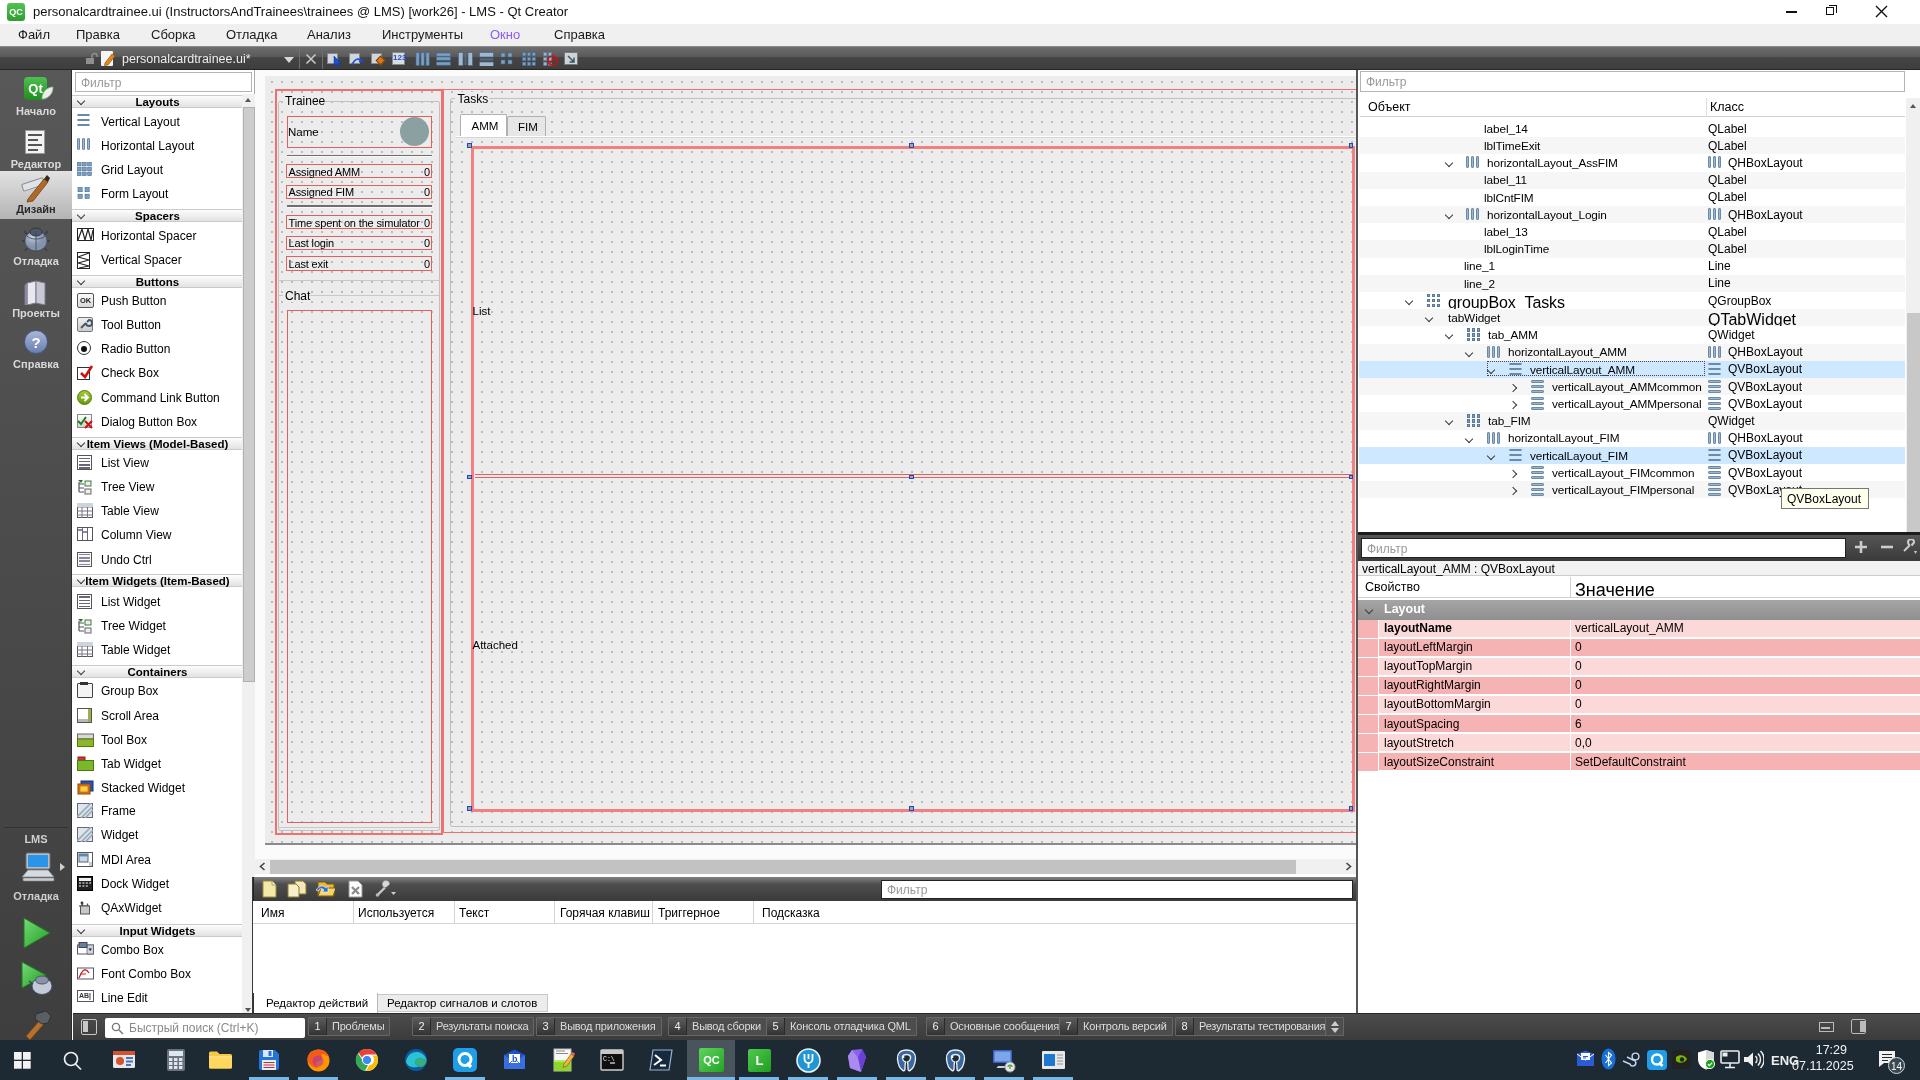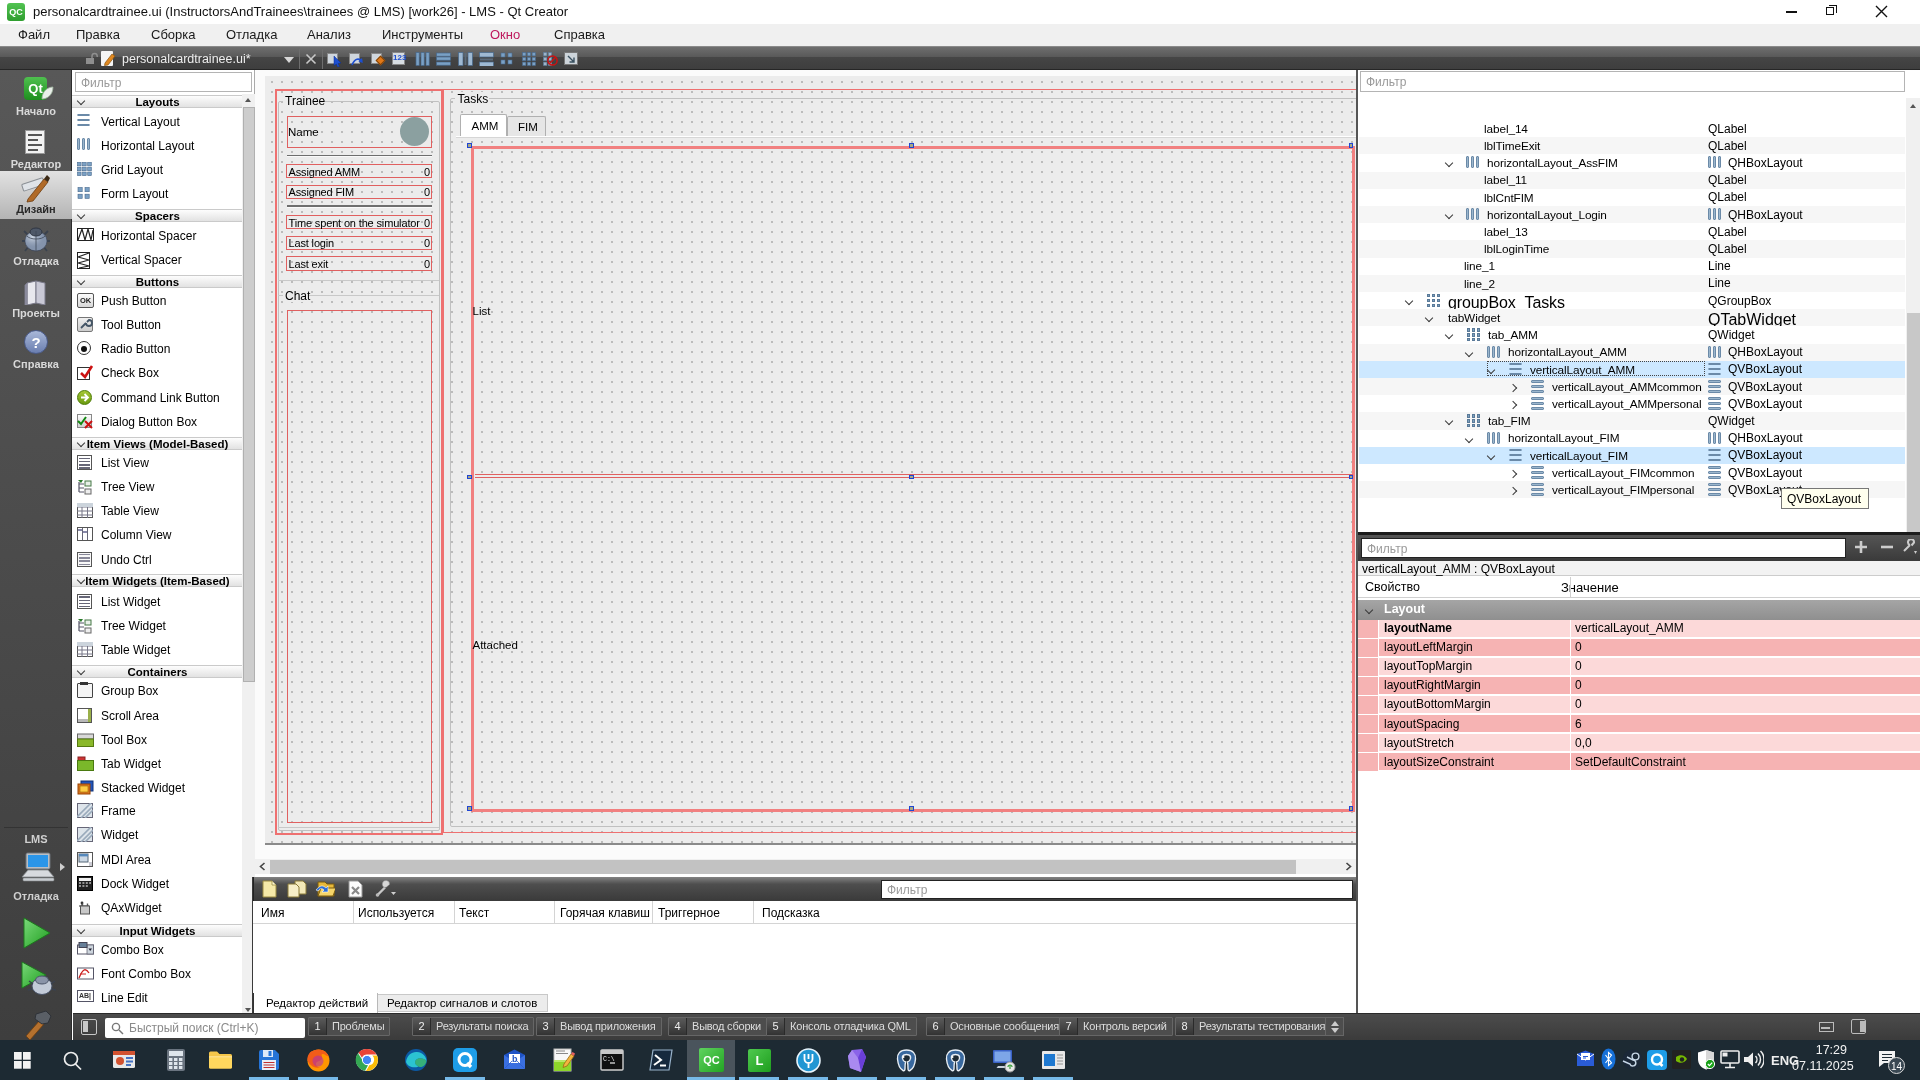--- a/index.html
+++ b/index.html
@@ -32,21 +32,21 @@
         <path d="M1 1 L12 12 M12 1 L1 12" stroke="#111" stroke-width="1.4"></path>
       </svg>
 </div>
 <div class="a" style="left:0;top:24px;width:1920px;height:22px;background:#f0f0f0">
 <div class="a" style="left:18px;top:3px;font-size:13px;color:#1a1a1a">Файл</div>
 <div class="a" style="left:76px;top:3px;font-size:13px;color:#1a1a1a">Правка</div>
 <div class="a" style="left:151px;top:3px;font-size:13px;color:#1a1a1a">Сборка</div>
 <div class="a" style="left:226px;top:3px;font-size:13px;color:#1a1a1a">Отладка</div>
 <div class="a" style="left:307px;top:3px;font-size:13px;color:#1a1a1a">Анализ</div>
 <div class="a" style="left:382px;top:3px;font-size:13px;color:#1a1a1a">Инструменты</div>
-<div class="a" style="left:490px;top:3px;font-size:13px;color:#be185d">Окно</div>
+<div class="a" style="left:490px;top:3px;font-size:13px;color:#8b5cf6">Окно</div>
 <div class="a" style="left:554px;top:3px;font-size:13px;color:#1a1a1a">Справка</div>
 </div>
 <div class="a" style="left:0;top:46px;width:1920px;height:24px;background:linear-gradient(#6e6e6e,#595959 45%,#454545 46%,#3e3e3e);border-top:1px solid #8a8a8a;border-bottom:1px solid #262626">
 <svg class="a" style="left:84px;top:5px" width="14" height="14">
         <rect x="2" y="6" width="8" height="6" fill="#8f8f8f"></rect>
         <path d="M8 6 V4 a2.6 2.6 0 0 1 5.2 0 V5" stroke="#8f8f8f" stroke-width="1.5" fill="none"></path>
       </svg>
 <div class="a" style="left:101px;top:4px;width:12px;height:15px;background:#f5f5f5;border-radius:1px"></div>
 <svg class="a" style="left:100px;top:4px" width="17" height="16">
         <path d="M5 12 L12 3 L15 5 L8 14 L4.5 14.5 Z" fill="#e08820" stroke="#8a5510" stroke-width="0.7"></path>
@@ -530,20 +530,25 @@
 <div class="a" style="left:0;top:0;width:1103px;height:20px;border-left:1px solid #333"></div>
 <div class="a" style="left:13px;top:4px;font-size:11.5px">Редактор действий</div>
 <div class="a" style="left:124px;top:0;width:1px;height:20px;background:#b8b8b8"></div>
 <div class="a" style="left:125px;top:1px;width:170px;height:18px;background:#ececec;border:1px solid #c8c8c8;border-left:none"></div>
 <div class="a" style="left:134px;top:4px;font-size:11.5px">Редактор сигналов и слотов</div>
 </div>
 <div class="a" style="left:1356px;top:70px;width:564px;height:943px;background:#fff;border-left:2px solid #555">
 <div class="a" style="left:2px;top:1px;width:545px;height:21px;background:#fff;border:1px solid #b4b4b4">
         <span style="position:absolute;left:5px;top:3px;color:#9a9a9a">Фильтр</span>
       </div>
+<div class="a" style="left:2px;top:28px;width:545px;height:19px;border-bottom:1px solid #d0d0d0">
+<div class="a" style="left:8px;top:2px;font-size:12.5px">Объект</div>
+        <div class="a" style="left:350px;top:2px;font-size:12.5px">Класс</div>
+<div class="a" style="left:346px;top:0;width:1px;height:19px;background:#e0e0e0"></div>
+      </div>
 <div class="a" style="left:1px;top:50.0px;width:546px;height:17.2px;background:#ffffff"></div>
 <div class="a" style="left:126px;top:51.8px;font-size:11.8px;white-space:nowrap;letter-spacing:-0.1px">label_14</div>
 <div class="a" style="left:350px;top:51.5px;font-size:12px">QLabel</div>
 <div class="a" style="left:1px;top:67.2px;width:546px;height:17.2px;background:#f6f6f6"></div>
 <div class="a" style="left:126px;top:69.0px;font-size:11.8px;white-space:nowrap;letter-spacing:-0.1px">lblTimeExit</div>
 <div class="a" style="left:350px;top:68.7px;font-size:12px">QLabel</div>
 <div class="a" style="left:1px;top:84.4px;width:546px;height:17.2px;background:#ffffff"></div>
 <div class="chev" style="left:88px;top:89.4px"></div>
 <div class="hbi" style="left:108px;top:86.4px">
         <i style="left:0"></i>
@@ -771,21 +776,21 @@
 <svg class="a" style="left:544px;top:4px" width="16" height="16">
           <path d="M2 12 L8 6 M8 6 a3 3 0 1 1 4 -2.5 L9.5 6.5" stroke="#ccc" stroke-width="2" fill="none"></path>
           <path d="M12 12 l3 0 l-1.5 3 Z" fill="#ccc"></path>
         </svg>
 </div>
 <div class="a" style="left:0;top:491px;width:564px;height:15px;background:#f2f2f2;border-bottom:1px solid #ccc">
         <span style="position:absolute;left:4px;top:0.5px;font-size:12px">verticalLayout_AMM : QVBoxLayout</span>
       </div>
 <div class="a" style="left:0;top:507px;width:564px;height:21px;background:#fff;border-bottom:1px solid #d0d0d0">
 <div class="a" style="left:7px;top:3px;font-size:12.5px">Свойство</div>
-        <div class="a" style="left:203px;top:3px;font-size:13px">Значение</div>
+        <div class="a" style="left:217px;top:3px;font-size:18px">Значение</div>
 <div class="a" style="left:212px;top:0;width:1px;height:21px;background:#d0d0d0"></div>
       </div>
 <div class="a" style="left:0;top:529.5px;width:564px;height:20px;background:linear-gradient(#a5a5a5,#8f8f8f)">
 <div class="chev" style="left:8px;top:6px"></div>
 <div class="a" style="left:26px;top:2px;font-size:12.5px;font-weight:bold;color:#fff">Layout</div>
       </div>
 <div class="a" style="left:0;top:549.5px;width:564px;height:18.1px;background:#fcd9d9;border-bottom:1px solid #fff"></div>
 <div class="a" style="left:0;top:549.5px;width:21px;height:18.1px;background:#f6b3b3;border-right:1px solid #fff"></div>
 <div class="a" style="left:26px;top:551.0px;font-size:12px;font-weight:bold">layoutName</div>
 <div class="a" style="left:212px;top:549.5px;width:1px;height:18.1px;background:#fff"></div>

